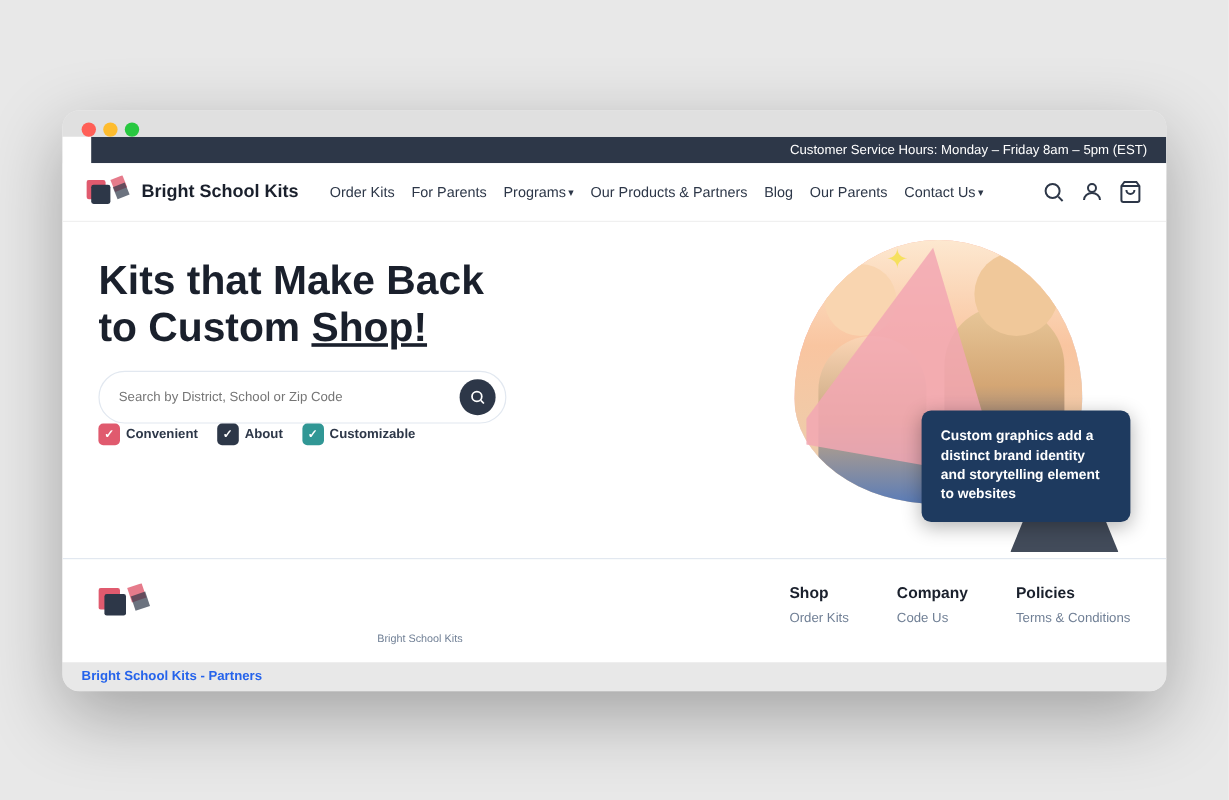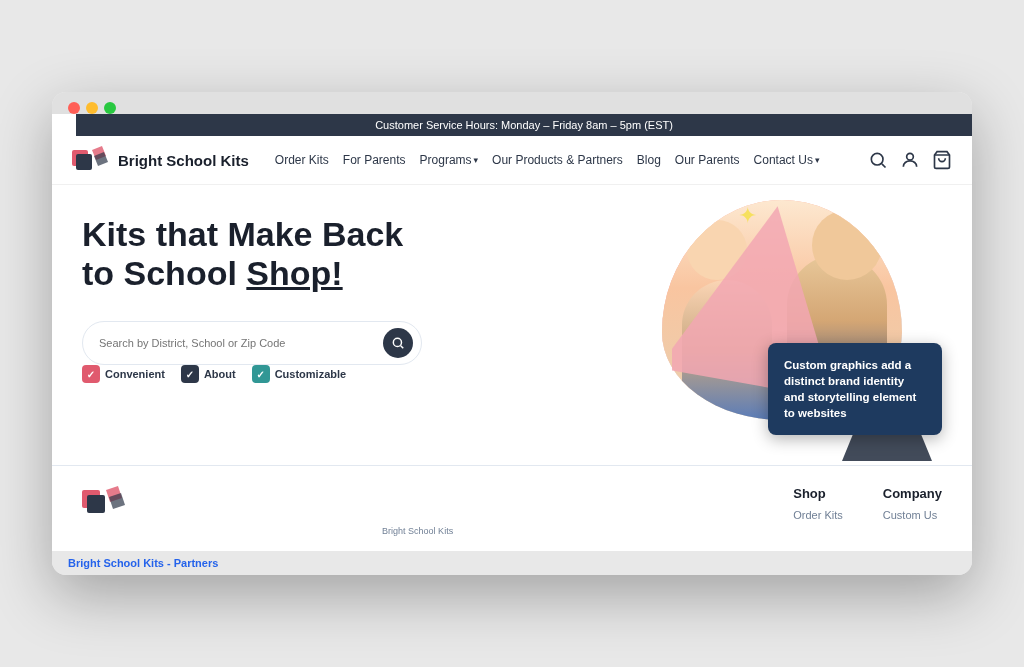--- a/index.html
+++ b/index.html
@@ -40,21 +40,21 @@
     .tl-green { background: #28c840; }
     .browser-content {
       background: #fff;
       overflow: hidden;
     }
     
     .top-bar {
       background: #2d3748;
       color: #fff;
       font-size: 11px;
-      text-align: center;
+      text-align: right;
       padding: 5px 16px;
       margin-left: 24px;
     }
     
     .navbar {
       background: #fff;
       display: flex;
       align-items: center;
       padding: 10px 20px;
       border-bottom: 1px solid #f0f0f0;
@@ -111,21 +111,21 @@
     .hero-left {
       flex: 1;
       max-width: 420px;
       z-index: 2;
     }
     .hero-title {
       font-size: 34px;
       font-weight: 800;
       color: #1a202c;
       line-height: 1.15;
-      margin-bottom: 28px;
+      margin-bottom: 16px;
     }
     .hero-title .underline {
       text-decoration: underline;
       text-decoration-thickness: 3px;
     }
     .hero-subtitle {
       font-size: 12px;
       color: #4a5568;
       margin-bottom: 16px;
     }
@@ -350,21 +350,21 @@
           <line x1="3" y1="6" x2="21" y2="6"></line>
           <path d="M16 10a4 4 0 01-8 0"></path>
         </svg>
       </div>
     </nav>
 
     <section class="hero">
       <div class="hero-left">
         <h1 class="hero-title">
           <span>Kits that Make Back</span><br>
-          <span>to School</span> <span class="underline">Shop!</span>
+          <span>to Custom</span> <span class="underline">Shop!</span>
         </h1>
         <div class="search-bar">
           <input class="search-input" type="text" placeholder="Search by District, School or Zip Code" style="">
           <button class="search-btn">
             <svg width="14" height="14" viewBox="0 0 24 24" fill="none" stroke="white" stroke-width="2.5">
               <circle cx="11" cy="11" r="7"></circle>
               <line x1="21" y1="21" x2="16.65" y2="16.65"></line>
             </svg>
           </button>
         </div>
@@ -426,21 +426,25 @@
           <polygon points="27,11 39,7 43,19 31,23" fill="#2d3748" opacity="0.7"></polygon>
         </svg>
         <div class="footer-brand-name">Bright School Kits</div>
       </div>
       <div class="footer-col">
         <h4>Shop</h4>
         <a>Order Kits</a>
       </div>
       <div class="footer-col">
         <h4>Company</h4>
-        <a>Custom Us</a>
+        <a>Code Us</a>
+      </div>
+      <div class="footer-col">
+        <h4>Policies</h4>
+        <a>Terms &amp; Conditions</a>
       </div>
     </footer>
   </div>
 
   <div class="browser-bottom">
     <span>Bright School Kits - Partners</span>
   </div>
 </div>
 
 </body></html>

